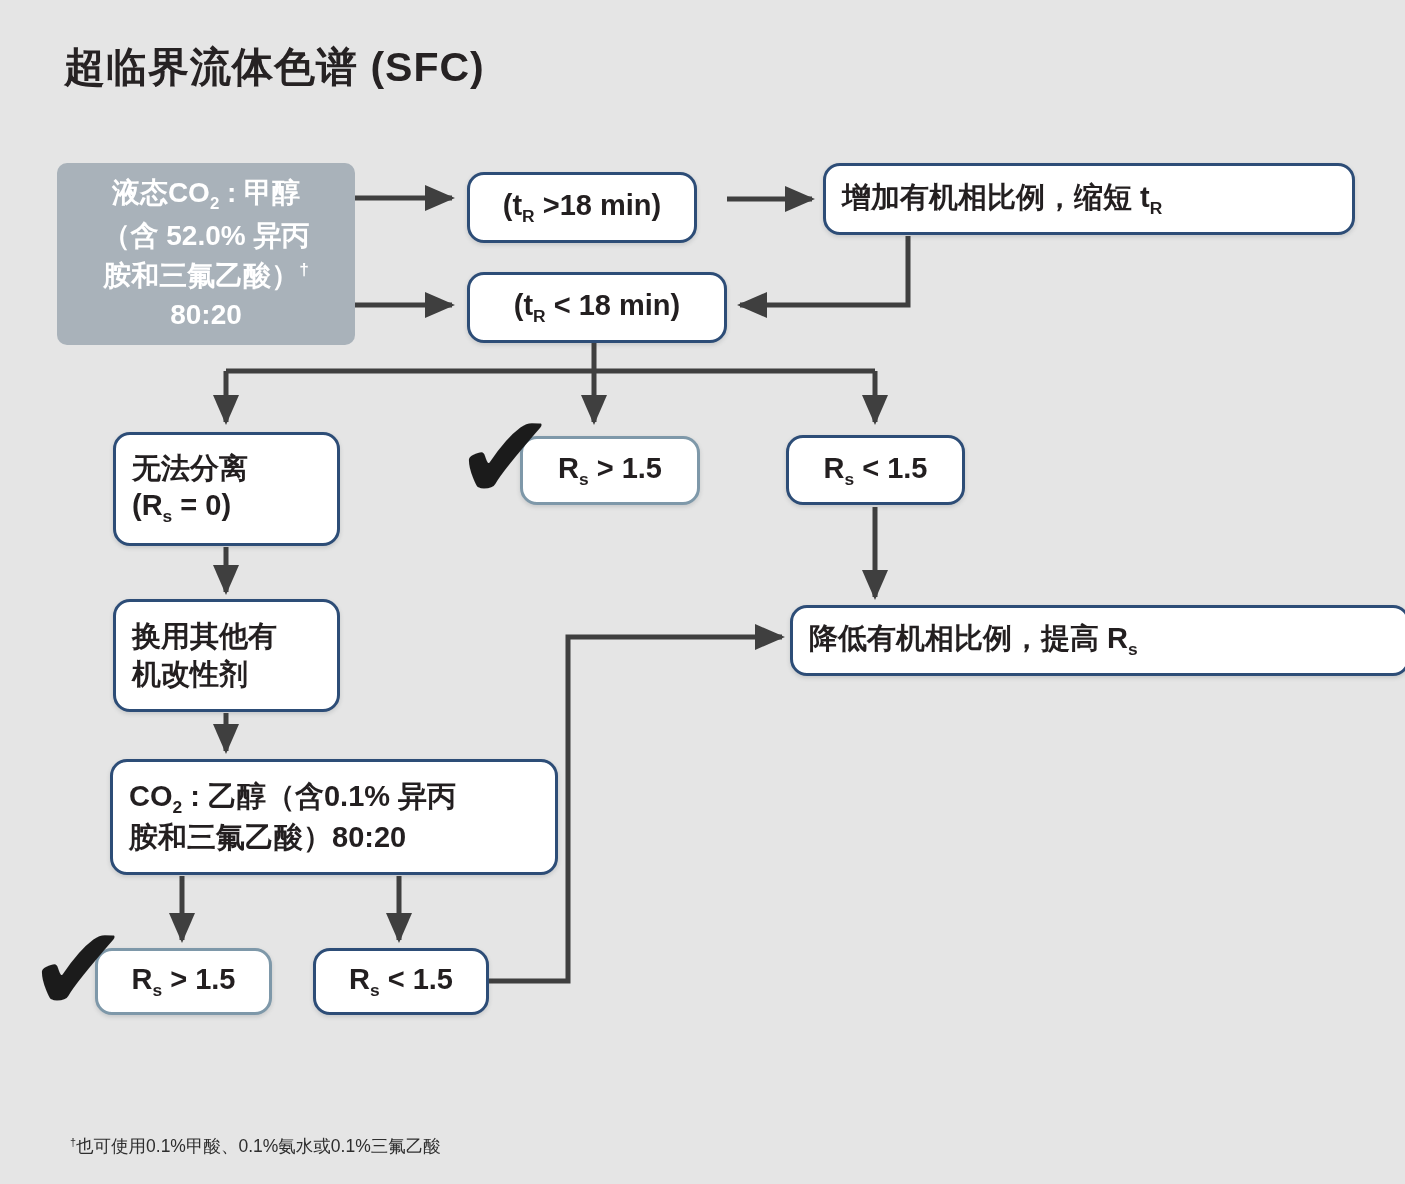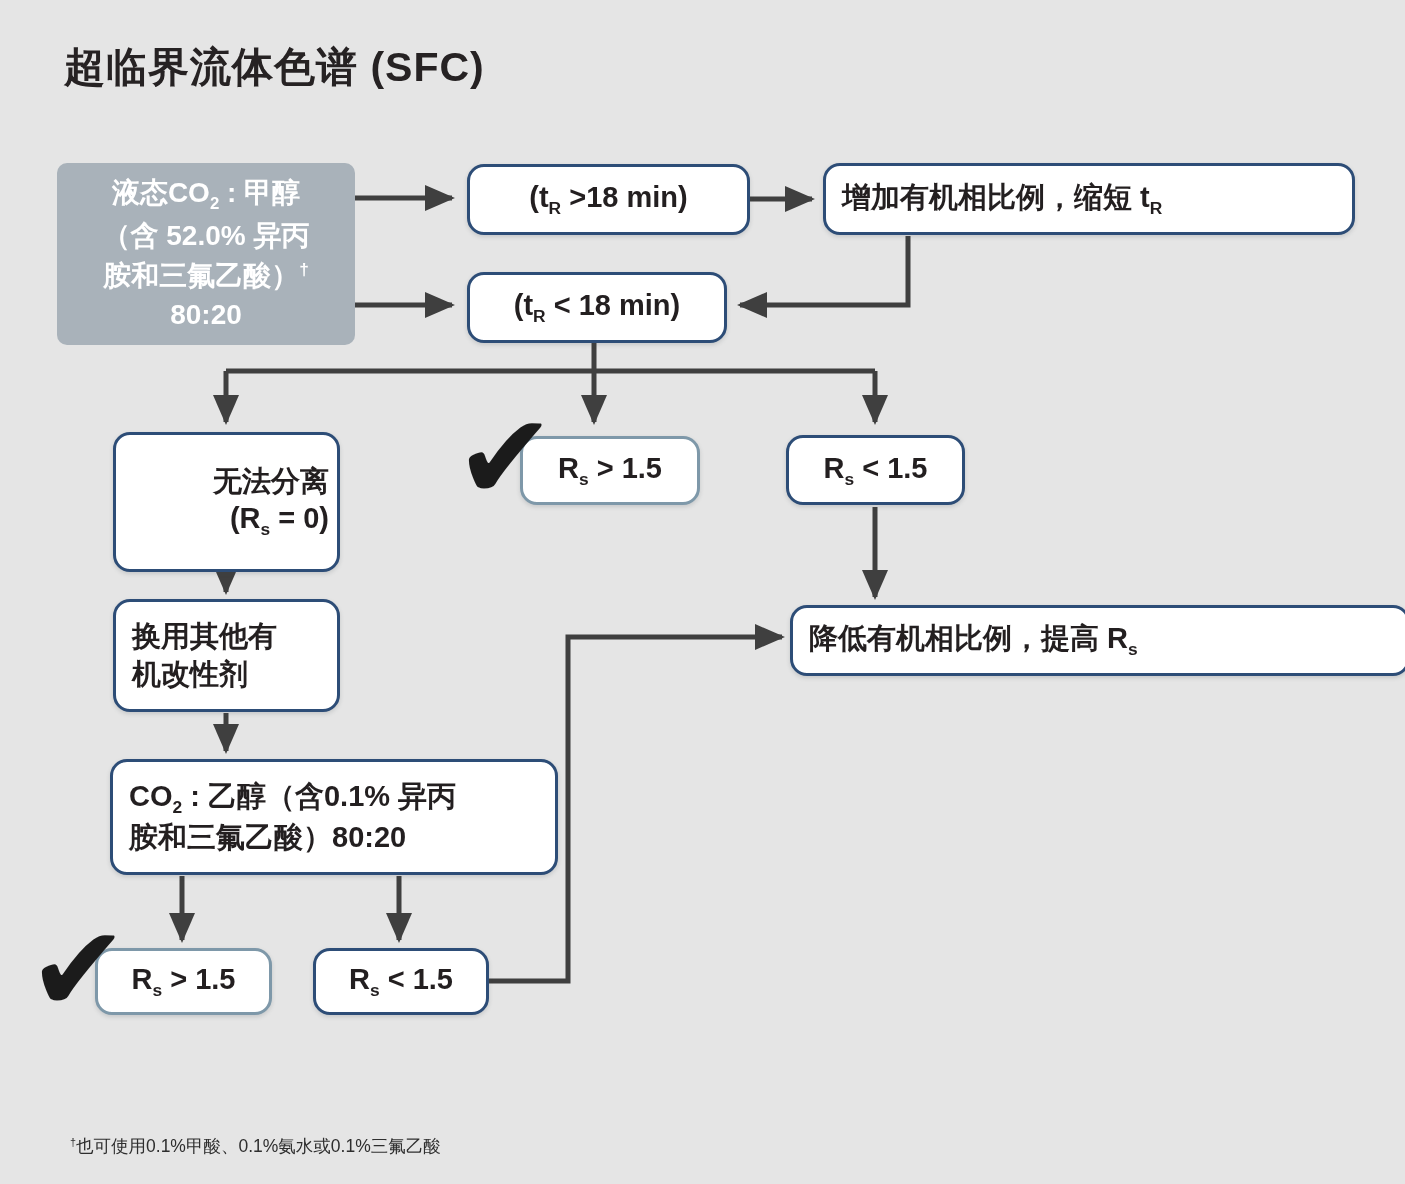--- a/index.html
+++ b/index.html
@@ -80,33 +80,33 @@
     </g>
   </svg>
 
   <div class="node start center" style="left:57px; top:163px; width:298px; height:182px;">
     <div><span>液态CO</span><span class="sb">2</span><span> : 甲醇</span></div>
     <div><span>（含 52.0% 异丙</span></div>
     <div><span>胺和三氟乙酸）</span><span class="sp">†</span></div>
     <div><span>80:20</span></div>
   </div>
 
-  <div class="node center" style="left:467px; top:164px; width:283px; height:71px;text-align:center;">
+  <div class="node center" style="left:467px; top:172px; width:230px; height:71px;text-align:center;">
     <div><span>(t</span><span class="sb">R</span><span> &gt;18 min)</span></div>
   </div>
 
   <div class="node left" style="left:823px; top:163px; width:532px; height:72px;">
     <div><span>增加有机相比例，缩短 t</span><span class="sb">R</span></div>
   </div>
 
   <div class="node center" style="left:467px; top:272px; width:260px; height:71px;align-items:center;">
     <div><span>(t</span><span class="sb">R</span><span> &lt; 18 min)</span></div>
   </div>
 
-  <div class="node left" style="left:113px; top:432px; width:227px; height:140px;align-items:flex-end;">
+  <div class="node left" style="left:113px; top:432px; width:227px; height:114px;">
     <div><span>无法分离</span></div>
     <div><span>(R</span><span class="sb">s</span><span> = 0)</span></div>
   </div>
 
   <div class="node center light" style="left:520px; top:436px; width:180px; height:69px;">
     <div><span>R</span><span class="sb">s</span><span> &gt; 1.5</span></div>
   </div>
   <div class="check" style="left:455px; top:398px;">✔</div>
 
   <div class="node center" style="left:786px; top:435px; width:179px; height:70px;">

